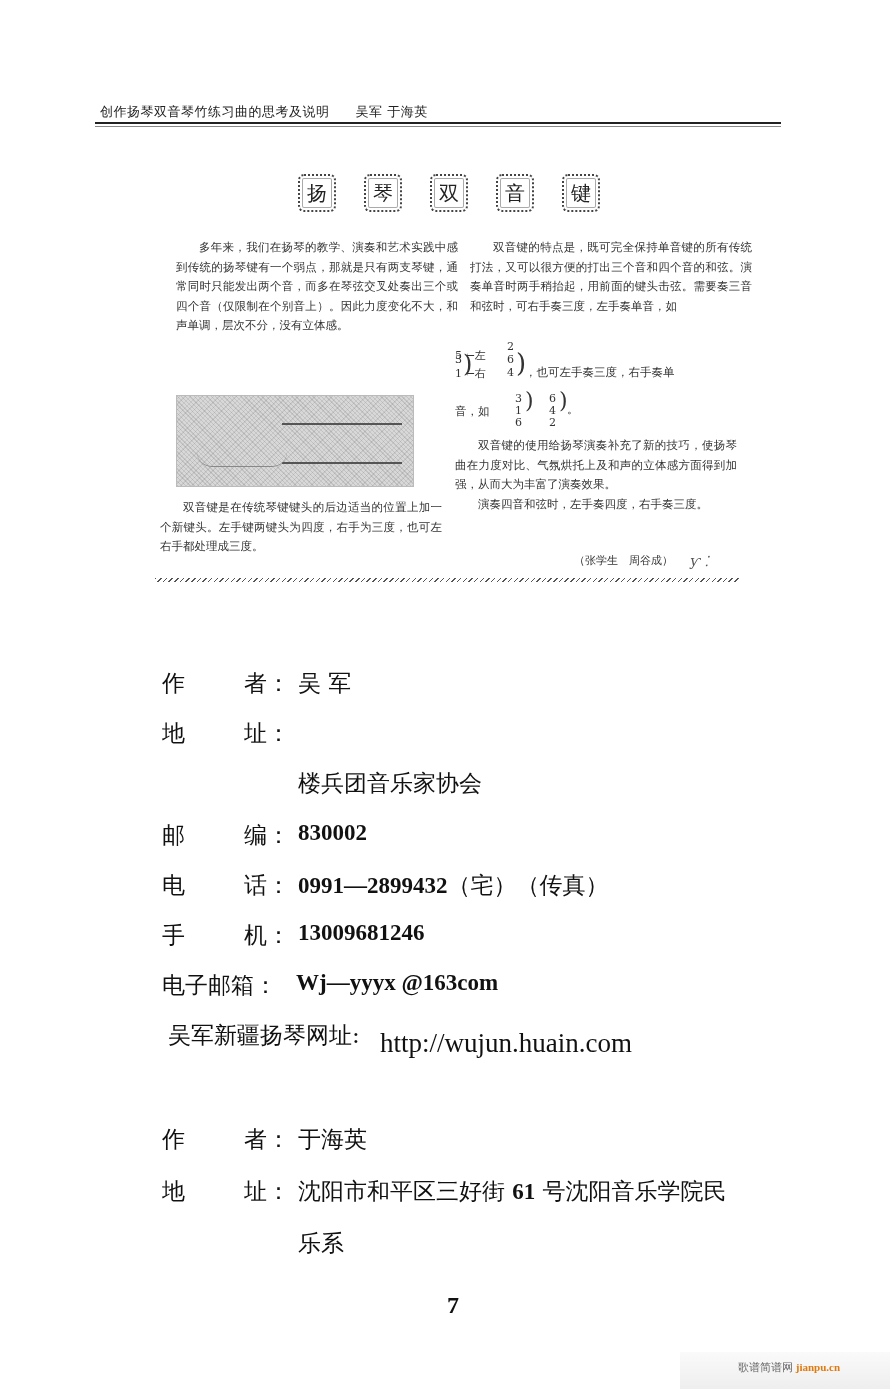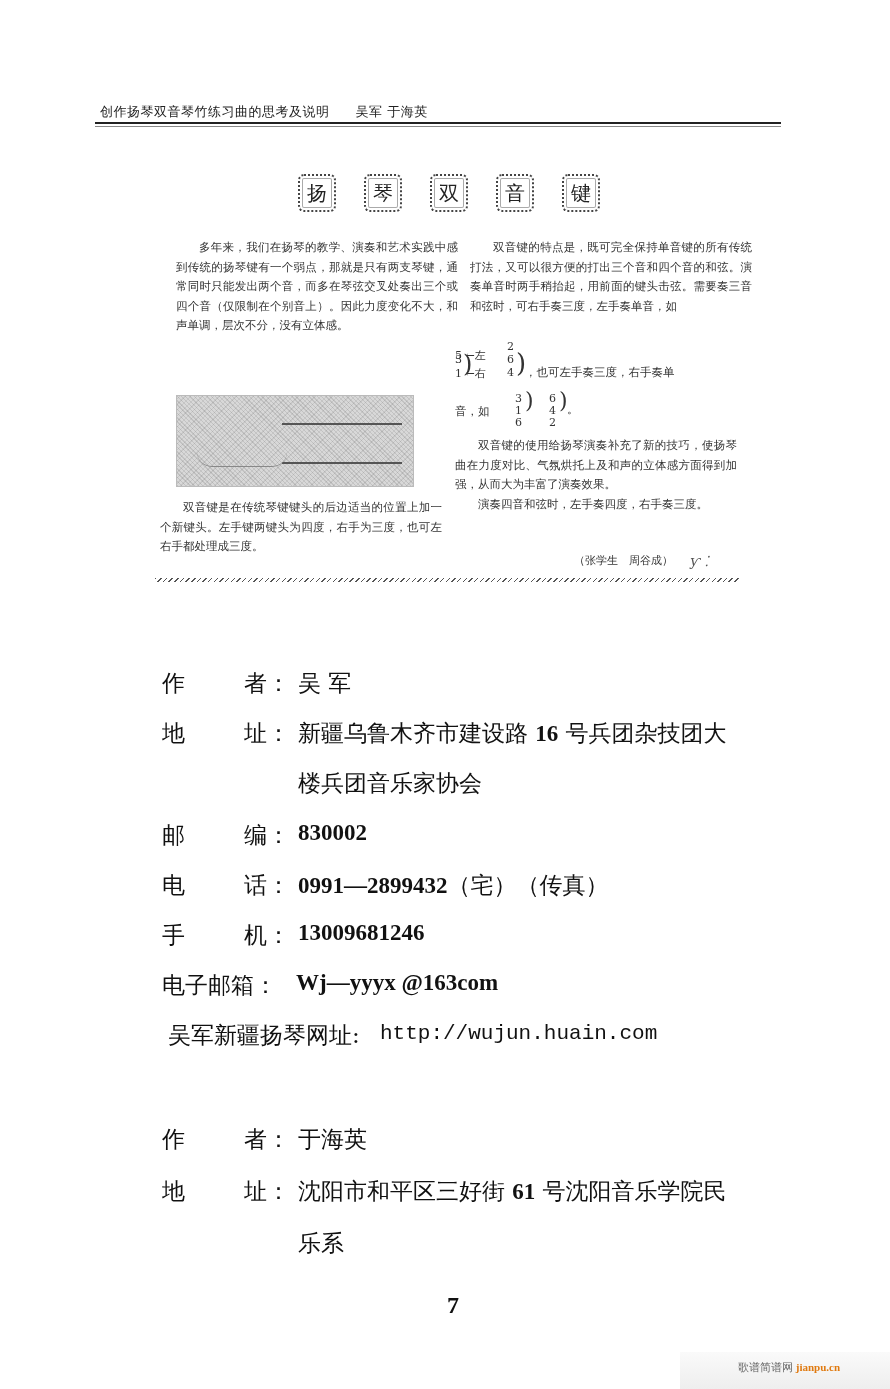--- a/index.html
+++ b/index.html
@@ -52,21 +52,21 @@
   }
   .signature { left: 574px; top: 553px; font-size: 11px; color: #333; white-space: nowrap; }
   .sig-mark { left: 690px; top: 551px; font-size: 14px; color: #555; font-style: italic; }
 
   .info { font-size: 23px; color: #111; white-space: nowrap; }
   .info .lab1 { position: absolute; left: 0; }
   .info .lab2 { position: absolute; left: 82px; }
   .info .val { position: absolute; left: 136px; }
   .info .bold { font-weight: bold; font-family: "Liberation Serif", serif; }
   .row { position: absolute; left: 162px; height: 30px; width: 680px; }
-  .mono { font-family: Liberation Mono, monospace; font-size: 21px; }
+  .mono { font-family: Liberation Serif, serif; font-size: 27px; margin-top: 6px; }
 
   .page-number { left: 447px; top: 1292px; font-size: 24px; font-weight: bold; font-family: "Liberation Serif", serif; }
   .footer-note { left: 508px; top: 1417px; font-size: 12px; font-family: "DejaVu Sans", sans-serif; color: #111; }
   .watermark {
     left: 680px; top: 1352px; width: 210px; height: 37px; background: linear-gradient(#fafafa, #eee);
     font-size: 11px; font-family: Liberation Serif, serif; color: #666; padding: 8px 0 0 58px; box-sizing: border-box;
   }
   .watermark .wm-url { color: #e07a10; font-weight: bold; }
 </style>
 </head>
@@ -140,21 +140,20 @@
 
 <div class="info">
   <div class="row" style="top:668px;">
     <span class="lab1">作</span>
     <span class="lab2">者：</span>
     <span class="val">吴 军</span>
   </div>
   <div class="row" style="top:718px;">
     <span class="lab1">地</span>
     <span class="lab2">址：</span>
-    <span class="val"><span>新疆乌鲁木齐市建设路 </span><span class="bold">16</span><span> 号兵团杂技团大</span></span>
   </div>
   <div class="row" style="top:768px;">
     <span class="val">楼兵团音乐家协会</span>
   </div>
   <div class="row" style="top:820px;">
     <span class="lab1">邮</span>
     <span class="lab2">编：</span>
     <span class="val bold">830002</span>
   </div>
   <div class="row" style="top:870px;">

